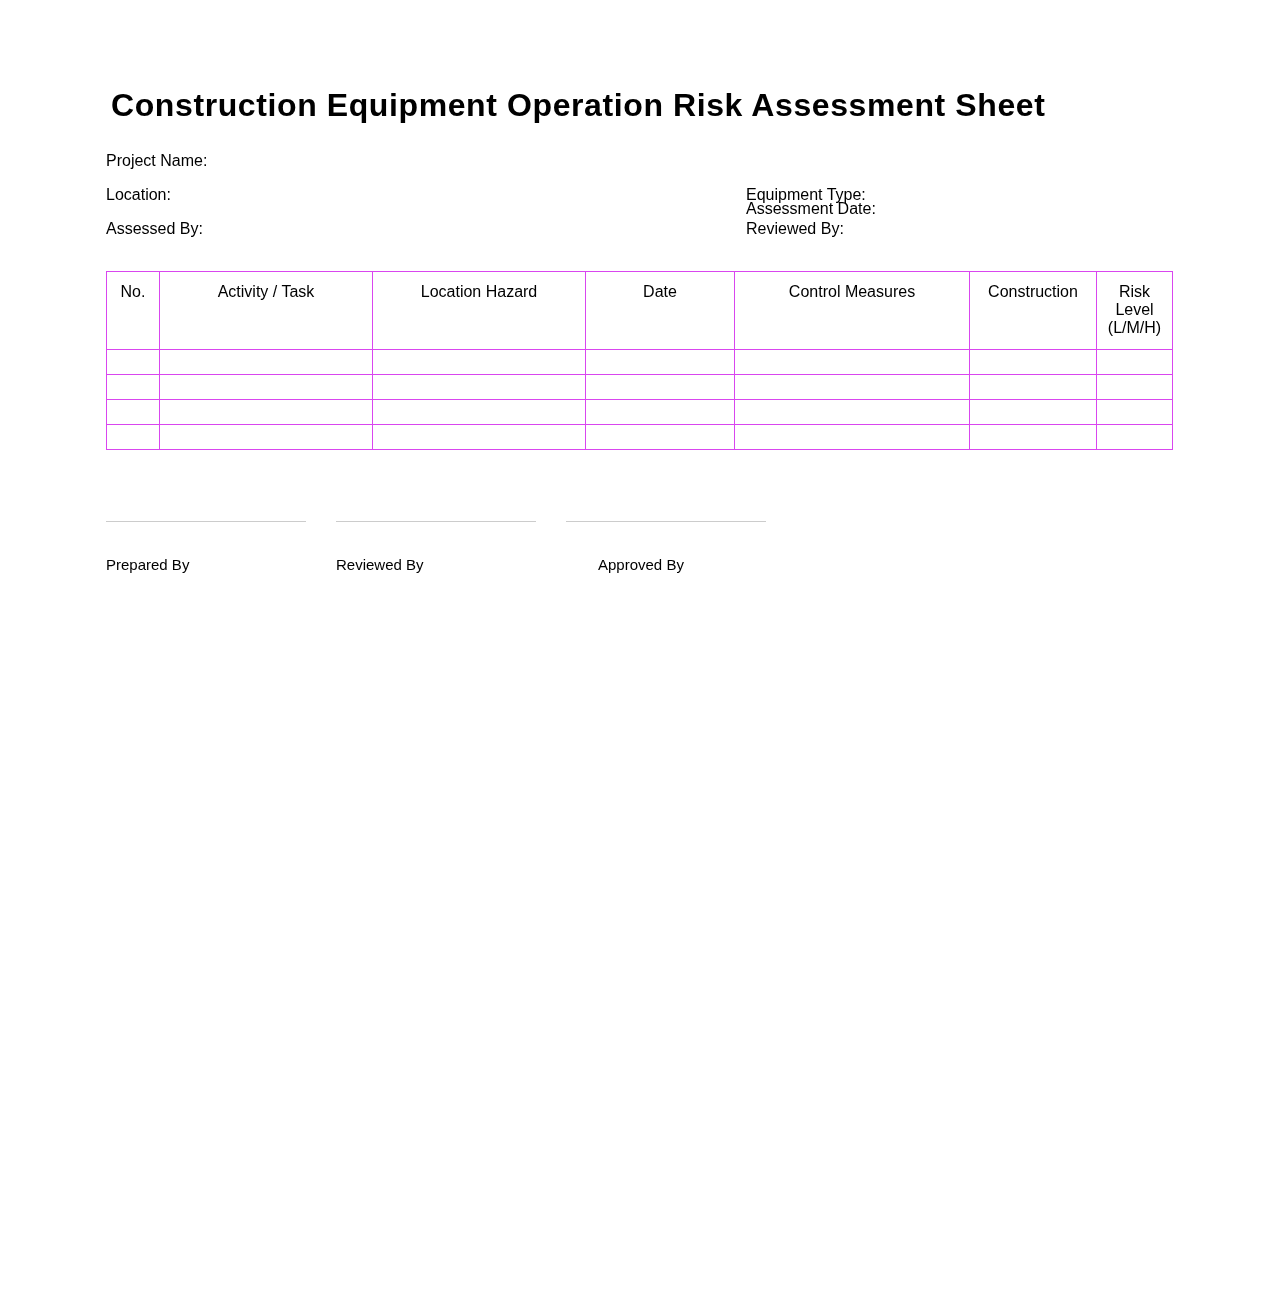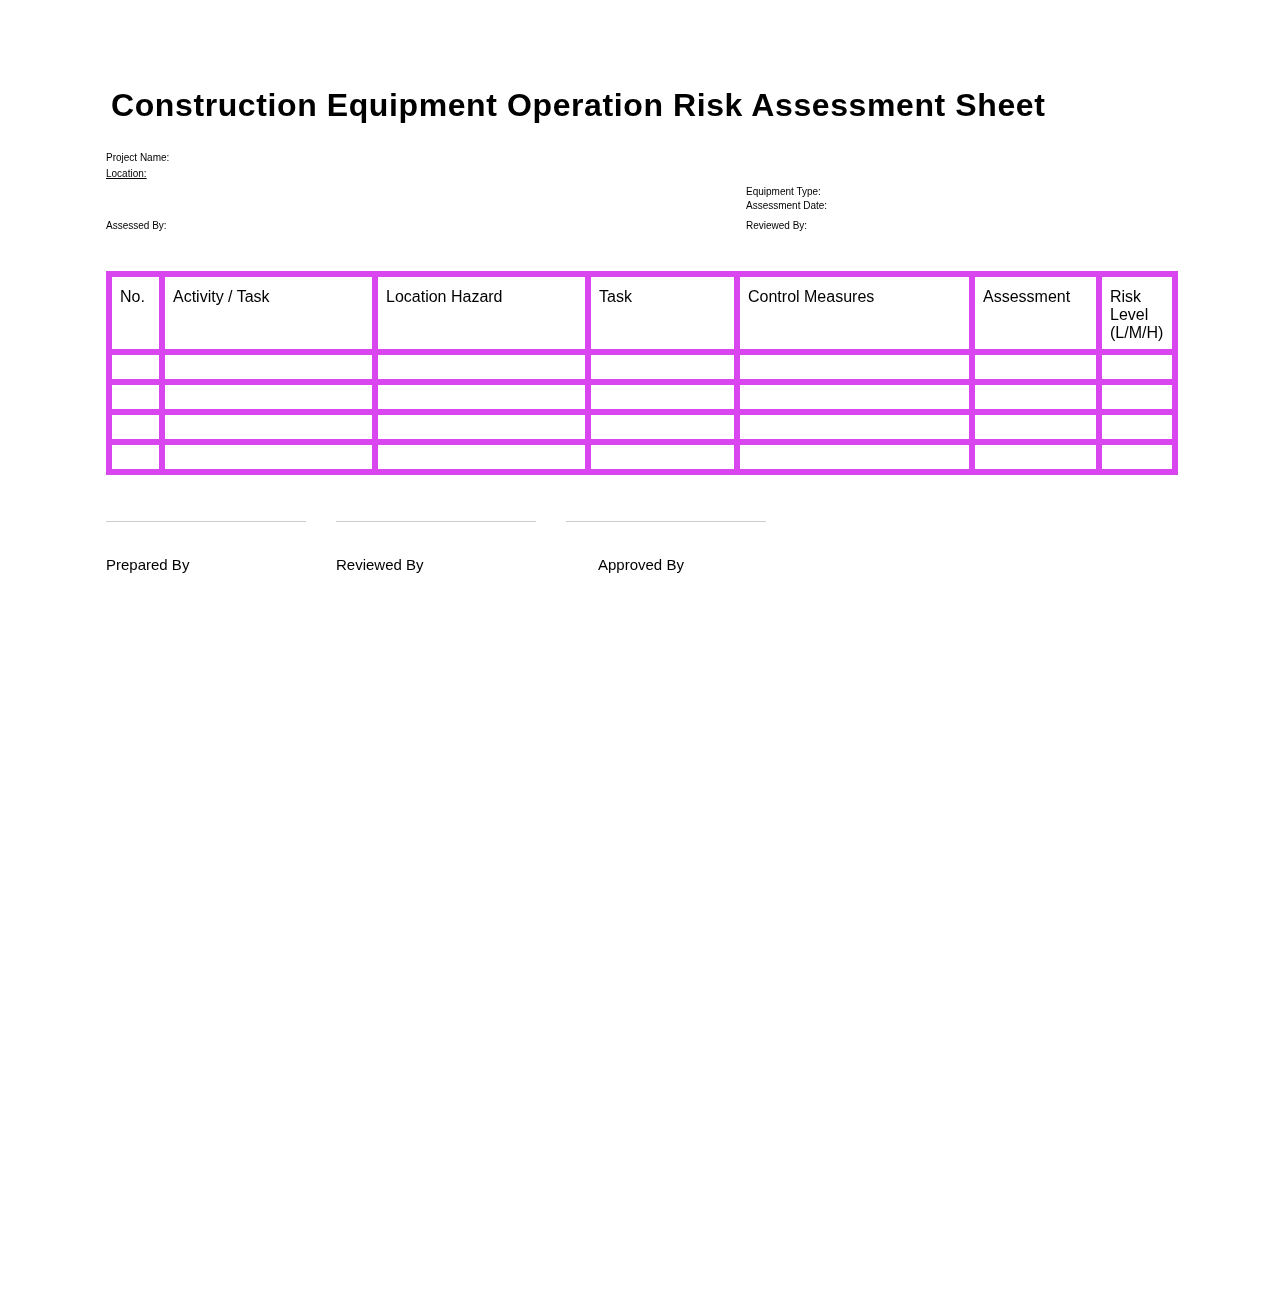--- a/index.html
+++ b/index.html
@@ -1,55 +1,55 @@
 <!DOCTYPE html>
 <html><head>
 <meta charset="utf-8">
 <style>
   html, body { margin: 0; padding: 0; background: #ffffff; }
   body { width: 1278px; height: 1300px; position: relative; font-family: "Liberation Sans", sans-serif; color: #000; }
   .title { position: absolute; left: 106px; top: 82px; margin: 5px; font-size: 32px; font-weight: bold; letter-spacing: 0.6px; white-space: nowrap; }
-  .meta { position: absolute; font-size: 10px; white-space: nowrap; }
+  .meta { position: absolute; font-size: 16px; white-space: nowrap; }
   table.grid { position: absolute; left: 106px; top: 271px; border-collapse: collapse; table-layout: fixed; width: 1066px; font-size: 16px; }
-  table.grid th, table.grid td { border: 6px solid #d946ef; padding: 0; vertical-align: top; text-align: left; font-weight: normal; }
+  table.grid th, table.grid td { border: 1px solid #d946ef; padding: 0; vertical-align: top; text-align: center; font-weight: normal; }
   table.grid th { height: 78px; padding: 11px 8px 0 8px; line-height: 18px; box-sizing: border-box; }
   table.grid td { height: 24px; }
   .sig-line { position: absolute; top: 521px; width: 200px; border-top: 1px solid #cccccc; }
   .sig-label { position: absolute; top: 556px; font-size: 15px; white-space: nowrap; }
 </style>
 </head>
 <body>
 
 <h1 class="title">Construction Equipment Operation Risk Assessment Sheet</h1>
 
 <div class="meta" style="left:106px; top:152px;">Project Name:</div>
-<div class="meta" style="left:106px; top:168px;text-decoration:underline;">Location:</div>
+<div class="meta" style="left:106px; top:186px;">Location:</div>
 <div class="meta" style="left:106px; top:220px;">Assessed By:</div>
 <div class="meta" style="left:746px; top:152px;margin-top:48px;">Assessment Date:</div>
 <div class="meta" style="left:746px; top:186px;">Equipment Type:</div>
 <div class="meta" style="left:746px; top:220px;text-align:center;">Reviewed By:</div>
 
 <table class="grid">
   <colgroup>
     <col style="width:53px">
       <col style="width:213px">
       <col style="width:213px">
       <col style="width:149px">
       <col style="width:235px">
       <col style="width:127px">
       <col style="width:76px">
   </colgroup>
   <thead>
     <tr>
       <th>No.</th>
       <th>Activity / Task</th>
       <th>Location Hazard</th>
-      <th>Task</th>
+      <th>Date</th>
       <th>Control Measures</th>
-      <th>Assessment</th>
+      <th>Construction</th>
       <th>Risk Level (L/M/H)</th>
     </tr>
   </thead>
   <tbody>
     <tr>
       <td></td>
       <td></td>
       <td></td>
       <td></td>
       <td></td>

